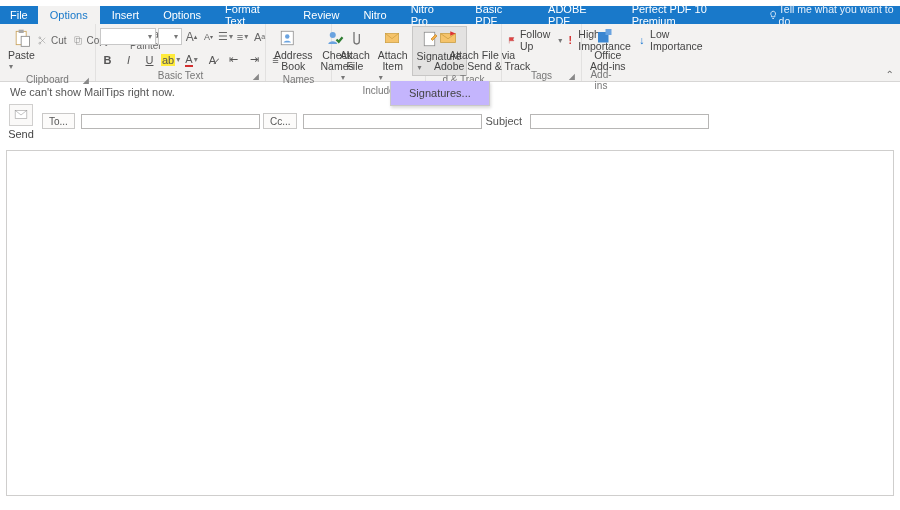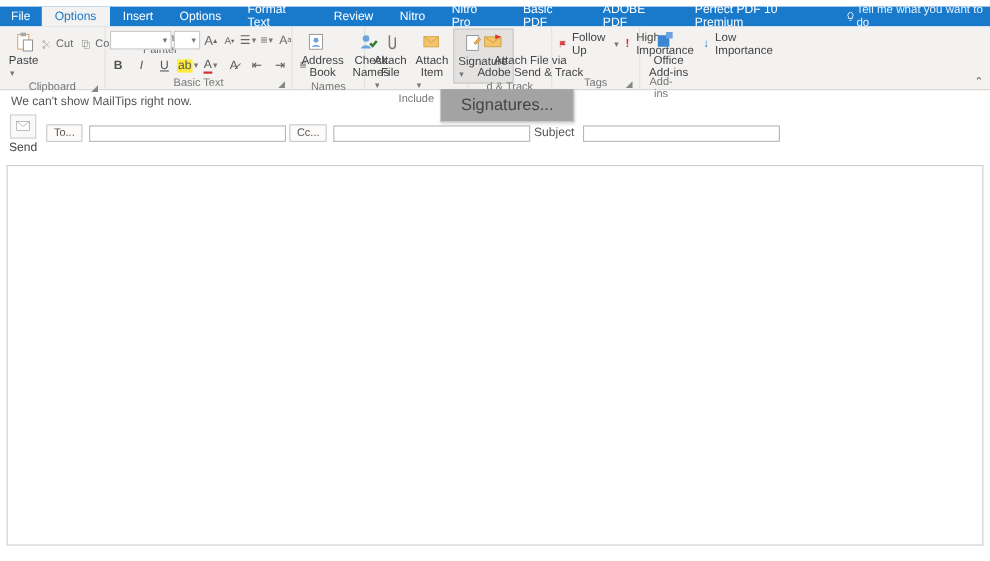--- a/index.html
+++ b/index.html
@@ -22,21 +22,21 @@
 .smallcol{display:flex;gap:0;font-size:10px;color:#666}
 .smallrow{display:flex;align-items:center;gap:3px;padding:1px 3px;cursor:pointer}
 .smallrow svg{width:11px;height:11px;flex:none}
 .font-row{display:flex;align-items:center;gap:2px;margin-bottom:3px}
 .font-name{width:56px;height:17px;border:1px solid #c8c8c8;background:#fff;font-size:10px;display:flex;align-items:center;justify-content:flex-end;padding-right:3px}
 .font-size{width:24px;height:17px;border:1px solid #c8c8c8;background:#fff;font-size:10px;display:flex;align-items:center;justify-content:flex-end;padding-right:3px}
 .rbico{width:15px;height:15px;display:flex;align-items:center;justify-content:center;color:#666;cursor:pointer;font-size:11px}
 .row2{display:flex;align-items:center;gap:6px}
 .row2 .rbico{color:#555}
 .tag-row{display:flex;align-items:center;gap:4px;font-size:10.5px;padding:1px 2px;cursor:pointer;color:#444}
-.dropdown-signatures{position:absolute;left:400px;top:57px;background:#a3a3a3;border:1px solid #c9c8c7;border-top:none;box-shadow:1px 2px 3px rgba(0,0,0,.15);padding:6px 18px;font-size:15px;color:#444;z-index:50;cursor:pointer}
+.dropdown-signatures{position:absolute;left:390px;top:57px;background:#c4b5fd;border:1px solid #c9c8c7;border-top:none;box-shadow:1px 2px 3px rgba(0,0,0,.15);padding:6px 18px;font-size:11px;color:#444;z-index:50;cursor:pointer}
 .collapse-caret{position:absolute;right:6px;bottom:1px;font-size:10px;color:#666;cursor:pointer}
 .mailtip{padding:4px 10px 2px;font-size:11px;color:#555}
 .compose{padding:2px 6px 6px 6px;display:flex;flex-direction:column;gap:0}
 .addr-grid{display:flex;gap:6px}
 .send-wrap{width:30px;display:flex;flex-direction:column;align-items:center;padding-top:2px;gap:2px;cursor:pointer}
 .send-ico{width:24px;height:22px;border:1px solid #d0cfce;background:#faf9f8;display:flex;align-items:center;justify-content:center}
 .fields{flex:1;display:flex;flex-direction:row;gap:3px}
 .field-row{display:flex;align-items:center;gap:6px}
 .btn-pill{min-width:30px;height:16px;border:1px solid #c9c8c7;background:#fcfbfa;font-size:10px;display:flex;align-items:center;justify-content:center;color:#555;cursor:pointer;padding:0 6px}
 .sub-label{min-width:30px;height:16px;font-size:11px;color:#555;display:flex;align-items:center;justify-content:flex-end;padding-right:2px}

